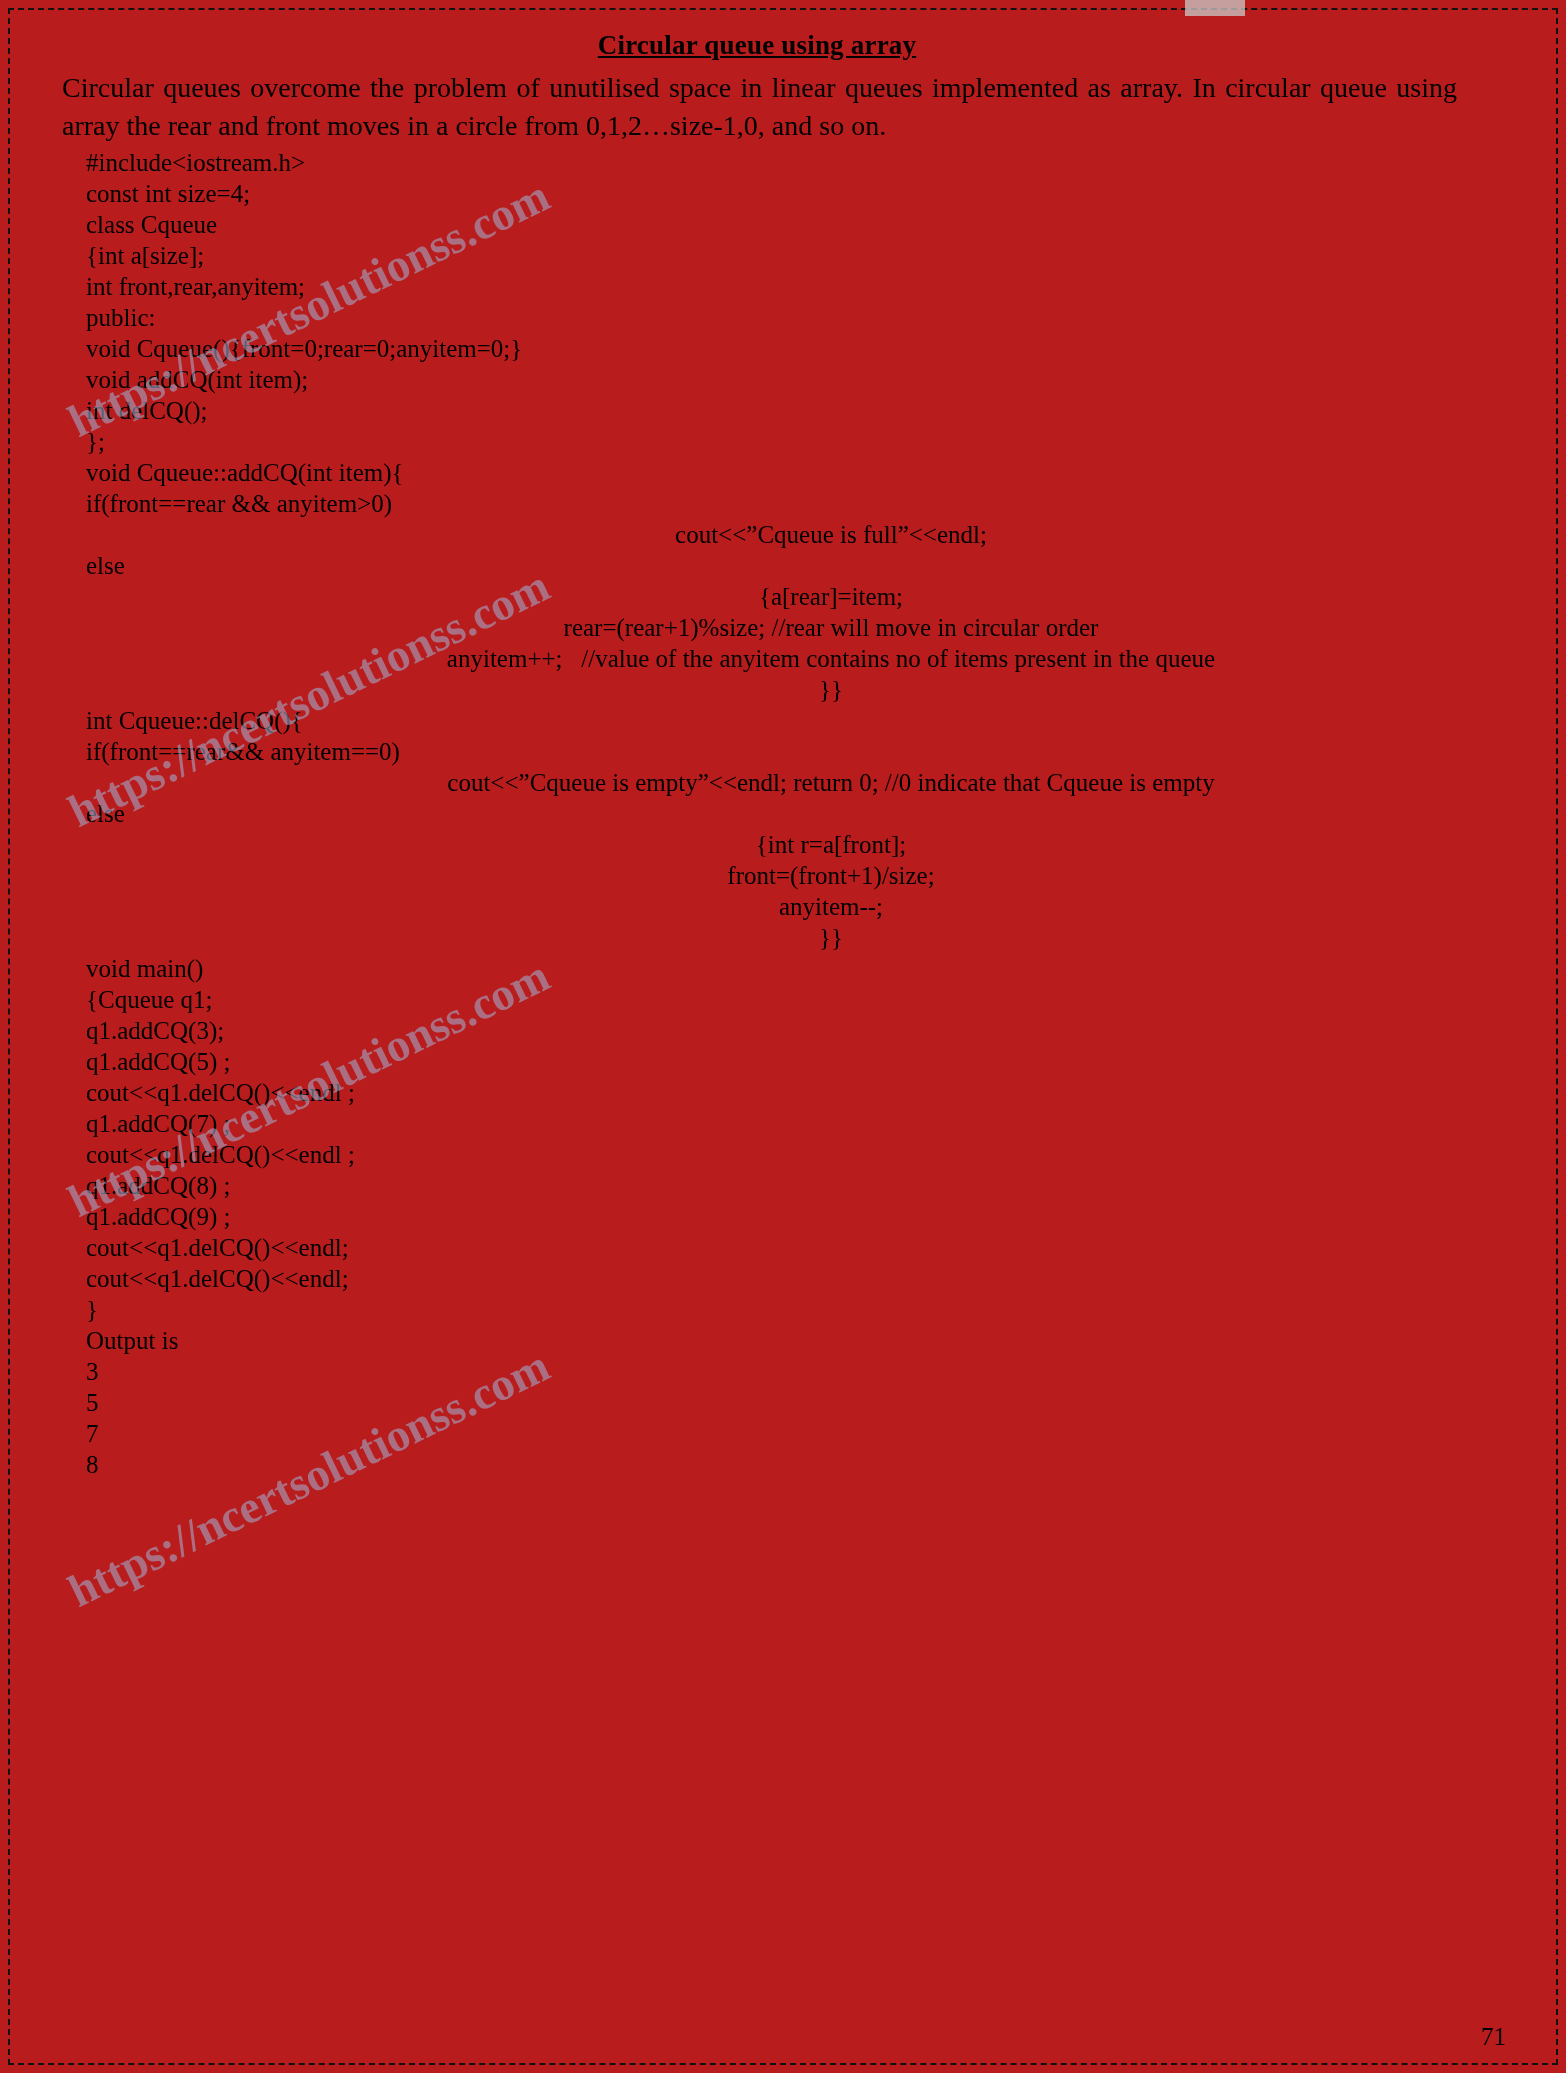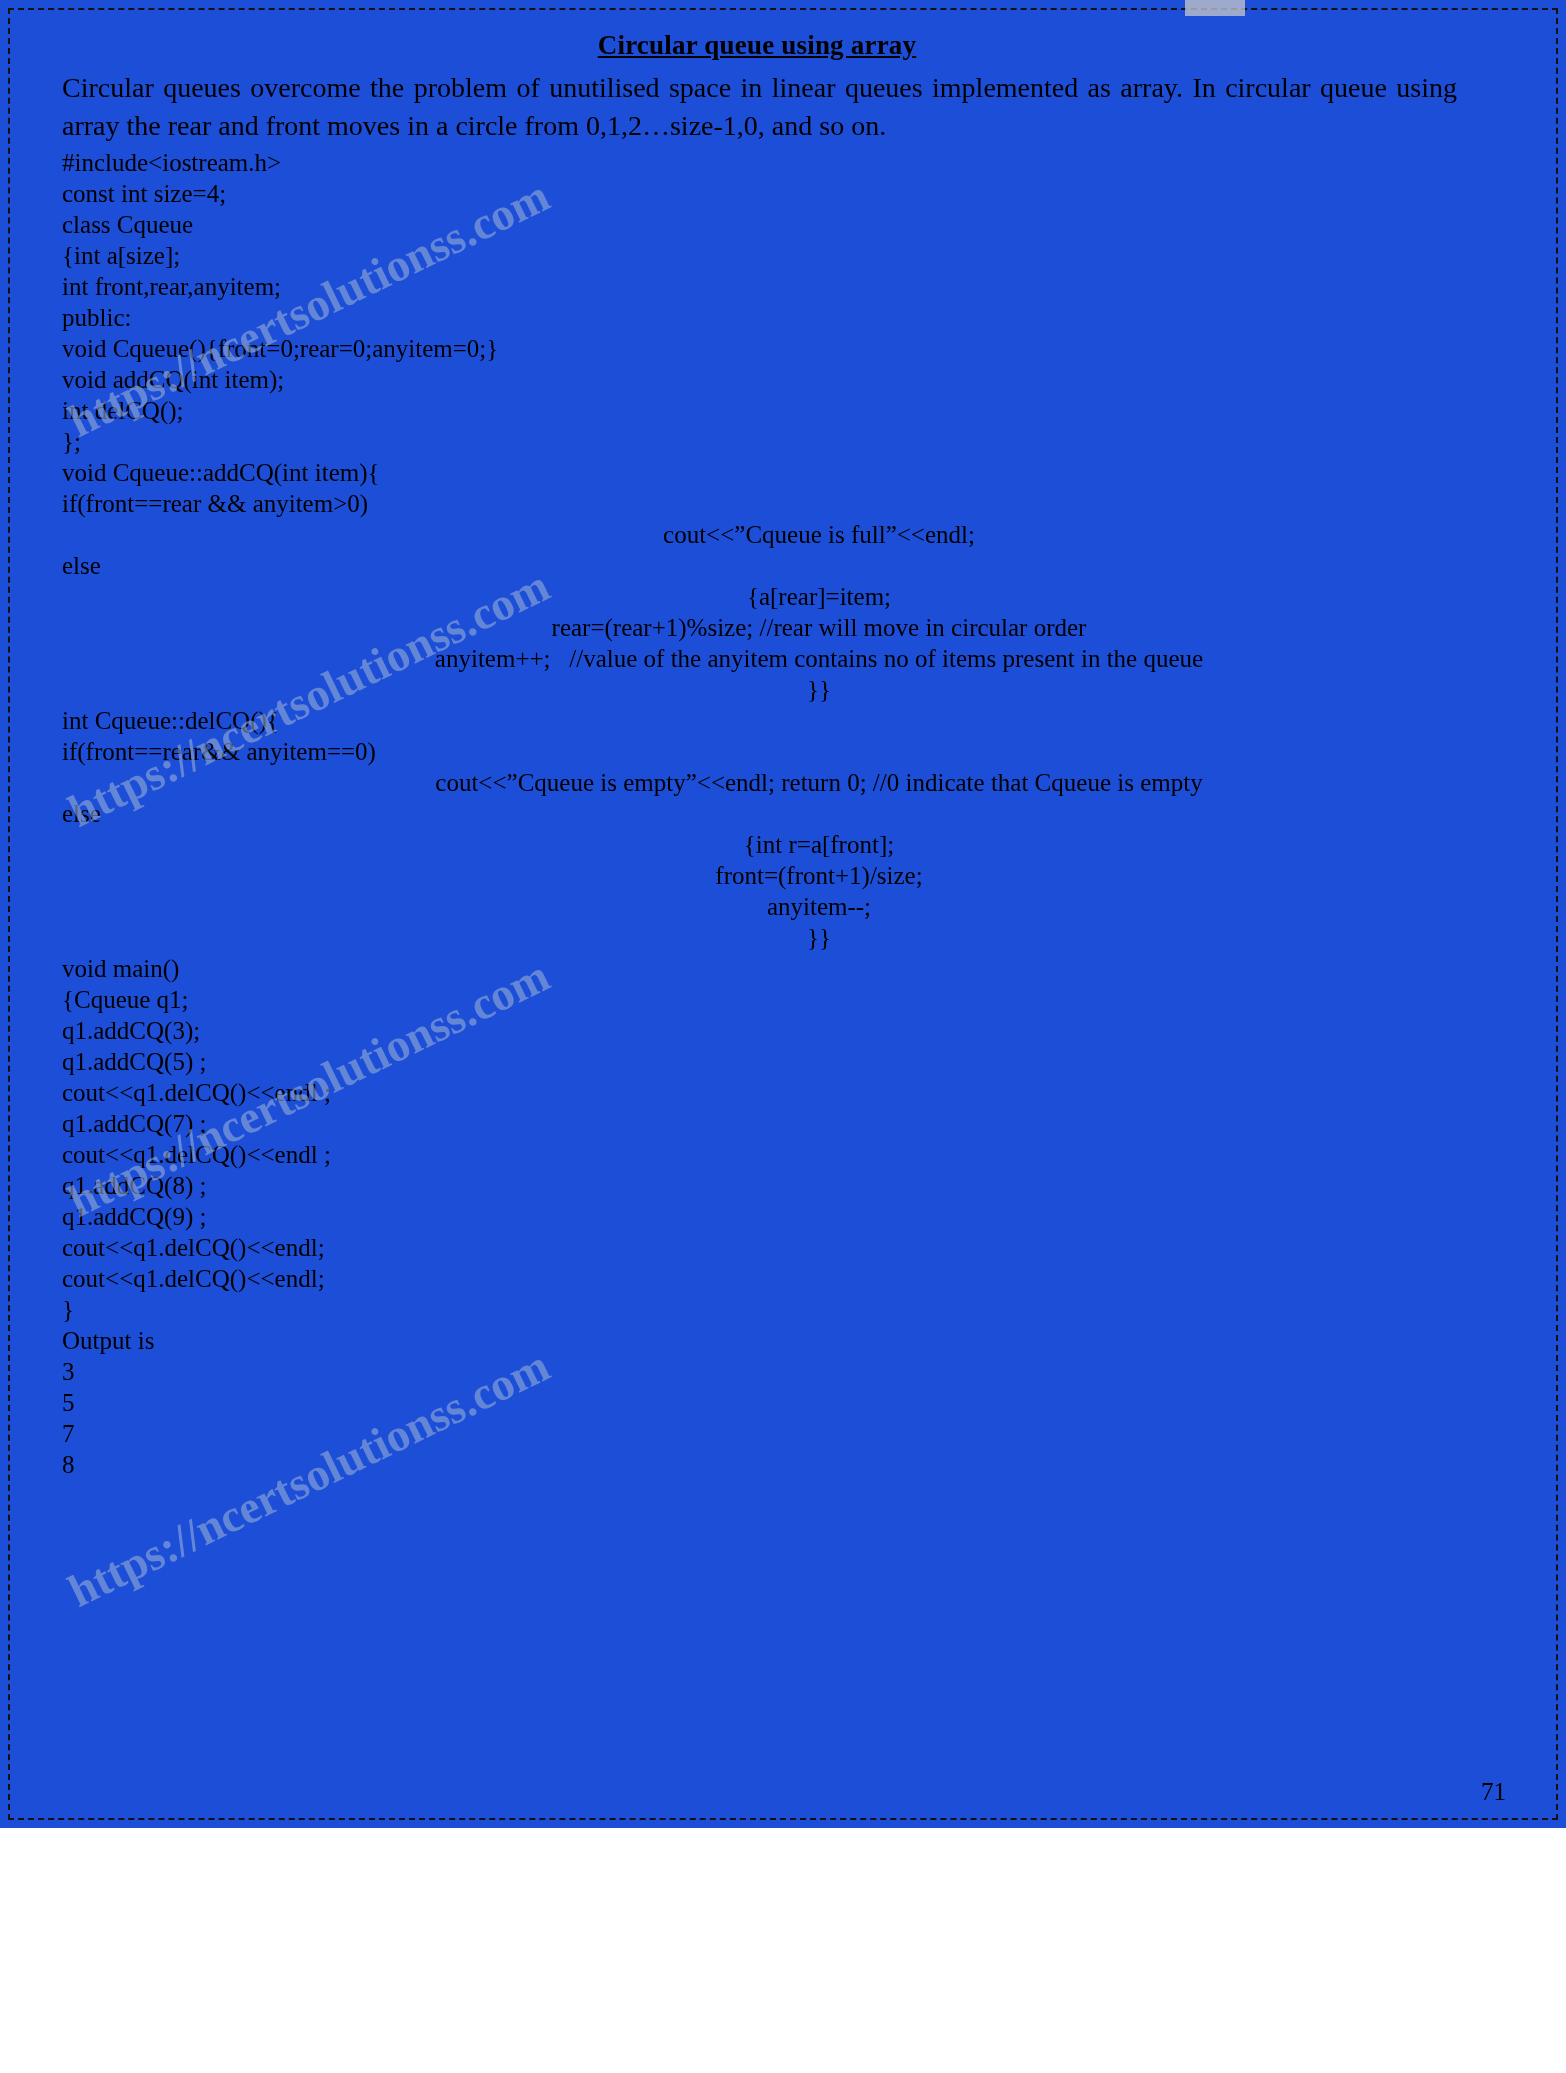--- a/index.html
+++ b/index.html
@@ -3,22 +3,22 @@
 <meta charset="utf-8">
 <style>
   html, body {
     margin: 0;
     padding: 0;
     background: #ffffff;
   }
   .page {
     position: relative;
     width: 1566px;
-    height: 1828px;
-    background: #1d4ed8;
+    height: 2073px;
+    background: #b91c1c;
     font-family: "Liberation Serif", serif;
     overflow: hidden;
     box-sizing: border-box;
   }
   
   .page-border {
     position: absolute;
     left: 8px;
     top: 8px;
     right: 8px;
@@ -53,20 +53,21 @@
   .code {
     font-family: "Liberation Serif", serif;
     font-size: 25px;
     line-height: 1.26;
     white-space: pre-wrap;
     margin: 0;
   }
   .code-line {
     height: 31px;
     white-space: pre;
+    margin-left: 24px;
   }
   .indent1 { padding-left: 74px; text-align: center; }
   .page-number {
     position: absolute;
     right: 60px;
     bottom: 22px;
     font-size: 25px;
     font-family: "Liberation Serif", serif;
   }
   

